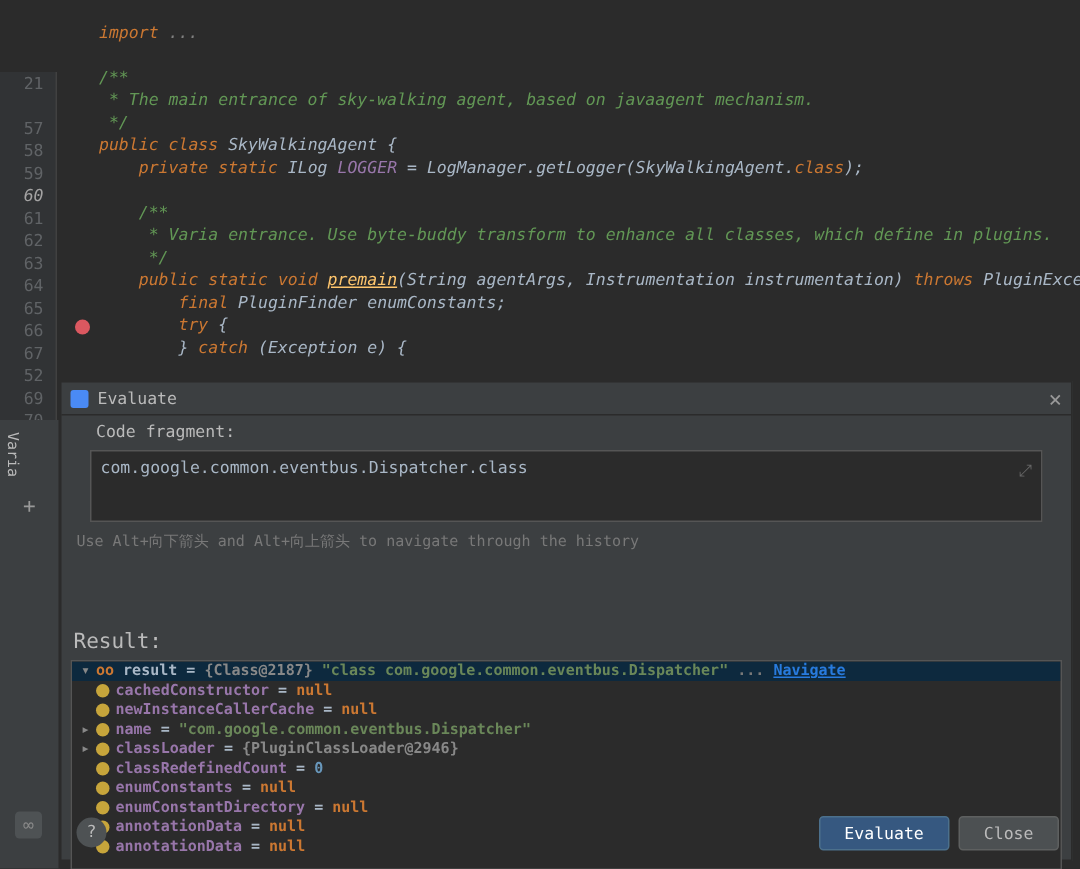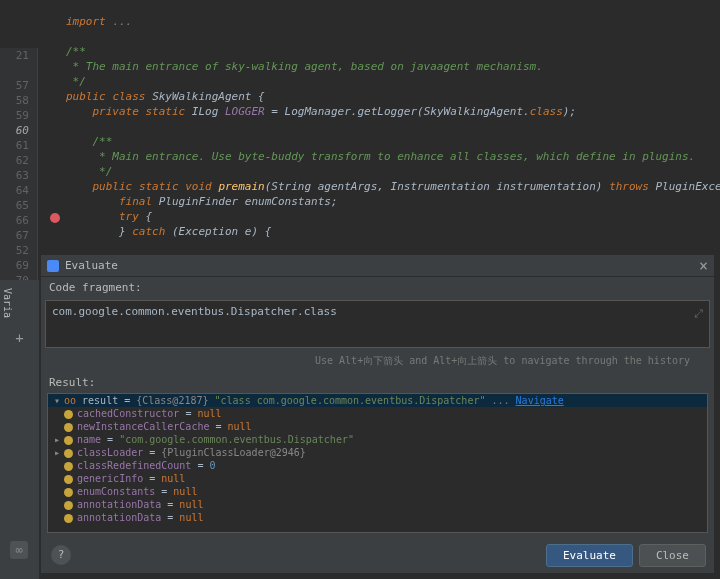--- a/index.html
+++ b/index.html
@@ -11,37 +11,37 @@
 .marks { position: absolute; left: 38px; top: 0; width: 28px; }
 .bp { width: 10px; height: 10px; background: #db5860; border-radius: 50%; position: absolute; left: 12px; }
 .code-area { position: absolute; left: 66px; top: 14px; right: 0; }
 .line { height: 15px; line-height: 15px; white-space: pre; font-style: italic; }
 .line.hl { background: #214283; }
 .kw { color: #cc7832; }
 .cls { color: #a9b7c6; }
 .com { color: #808080; }
 .com-doc { color: #629755; }
 .fld { color: #9876aa; }
-.mth { color: #ffc66d; }
+.mth { color: #ffc66d; text-decoration: underline; }
 .param-hint { color: #787878; font-style: italic; }
 .var-sidebar { position: absolute; left: 0; bottom: 0; width: 40px; top: 280px; background: #3c3f41; border-right: 1px solid #2b2b2b; z-index: 1; }
 .var-sidebar .tab { writing-mode: vertical-rl; padding: 8px 2px; font-size: 10px; color: #bbb; font-style: normal; }
 .var-sidebar .add { color: #999; font-size: 14px; text-align: center; padding: 4px; font-style: normal; }
 .var-sidebar .inf { position: absolute; bottom: 20px; left: 10px; width: 18px; height: 18px; background: #4e5254; border-radius: 3px; color: #888; text-align: center; line-height: 18px; font-size: 12px; font-style: normal; }
 .dialog { position: absolute; left: 40px; top: 254px; right: 5px; bottom: 5px; background: #3c3f41; border: 1px solid #2b2b2b; font-style: normal; }
 .dlg-header { display: flex; align-items: center; height: 22px; padding: 0 6px; border-bottom: 1px solid #2b2b2b; }
 .dlg-header .icon { width: 12px; height: 12px; background: #4a8af4; border-radius: 2px; margin-right: 6px; }
 .dlg-header .title { flex: 1; color: #bbb; font-size: 11px; }
 .dlg-header .close { color: #999; cursor: pointer; font-size: 15px; }
-.frag-label { padding: 4px 8px; color: #bbb; font-size: 11px; }
-.frag-input { margin: 2px 4px; height: 48px; background: #2b2b2b; border: 1px solid #555; padding: 4px 6px; color: #a9b7c6; font-family: Consolas, monospace; position: relative; }
+.frag-label { padding: 4px 23px; color: #bbb; font-size: 11px; }
+.frag-input { margin: 2px 19px; height: 48px; background: #2b2b2b; border: 1px solid #555; padding: 4px 6px; color: #a9b7c6; font-family: Consolas, monospace; position: relative; }
 .frag-input .expand { position: absolute; right: 6px; top: 6px; color: #666; }
-.nav-hint { text-align: right; padding: 4px 24px; color: #787878; font-size: 10px; }
-.res-label { padding: 4px 8px; color: #bbb; font-size: 11px; }
-.result-tree { margin: 0 6px; background: #2b2b2b; border: 1px solid #555; height: 140px; overflow: hidden; }
+.nav-hint { text-align: left; padding: 4px 10px; color: #787878; font-size: 10px; }
+.res-label { padding: 4px 8px; color: #bbb; font-size: 14px; margin-top: 44px; }
+.result-tree { margin: 0 6px; background: #2b2b2b; border: 1px solid #555; height: 140px; overflow: hidden; font-weight: bold; }
 .result-tree .row { height: 13px; line-height: 13px; padding-left: 6px; white-space: nowrap; font-size: 10px; }
 .result-tree .row.sel { background: #0d293e; }
 .arrow { display: inline-block; width: 10px; color: #888; }
 .badge { display: inline-block; width: 9px; height: 9px; background: #c7a53b; border-radius: 50%; margin-right: 4px; vertical-align: middle; }
 .fname { color: #9876aa; }
 .fval { color: #6a8759; }
 .fnull { color: #cc7832; }
 .flink { color: #287bde; text-decoration: underline; }
 .btn-bar { position: absolute; bottom: 6px; right: 8px; display: flex; gap: 6px; }
 .btn-bar .btn { padding: 4px 16px; background: #4c5052; border: 1px solid #5e6060; border-radius: 3px; color: #bbb; font-size: 11px; cursor: pointer; }
@@ -76,21 +76,21 @@
   <div class="code-area">
     <div class="line"><span class="kw">import</span> <span class="com">...</span></div>
     <div class="line"></div>
     <div class="line com-doc">/**</div>
     <div class="line com-doc"> * The main entrance of sky-walking agent, based on javaagent mechanism.</div>
     <div class="line com-doc"> */</div>
     <div class="line"><span class="kw">public</span> <span class="kw">class</span> <span class="cls">SkyWalkingAgent</span> <span>{</span></div>
     <div class="line">    <span class="kw">private</span> <span class="kw">static</span> <span>ILog</span> <span class="fld">LOGGER</span><span> = </span><span>LogManager.getLogger(</span><span>SkyWalkingAgent</span><span>.</span><span class="kw">class</span><span>);</span></div>
     <div class="line"></div>
     <div class="line">    <span class="com-doc">/**</span></div>
-    <div class="line">    <span class="com-doc"> * Main entrance. Use byte-buddy transform to enhance all classes, which define in plugins.</span></div>
+    <div class="line">    <span class="com-doc"> * Varia entrance. Use byte-buddy transform to enhance all classes, which define in plugins.</span></div>
     <div class="line">    <span class="com-doc"> */</span></div>
     <div class="line">    <span class="kw">public</span> <span class="kw">static</span> <span class="kw">void</span> <span class="mth">premain</span><span>(String agentArgs, Instrumentation instrumentation)</span> <span class="kw">throws</span> <span>PluginException</span> </div>
     <div class="line">        <span class="kw">final</span> <span>PluginFinder</span> <span>enumConstants;</span></div>
     <div class="line">        <span class="kw">try</span> <span>{</span></div>
     <div class="line">        <span>}</span> <span class="kw">catch</span> <span>(Exception e) {</span></div>
   </div>
 </div>
 
 <div class="var-sidebar">
   <div class="tab">Varia</div>
@@ -114,22 +114,22 @@
   <div class="result-tree">
     <div class="row sel">
       <span class="arrow">▾</span><span style="color:#cc7832">oo </span><span>result</span><span> = </span><span style="color:#888">{Class@2187}</span> <span class="fval">"class com.google.common.eventbus.Dispatcher"</span> <span style="color:#787878">... </span><span class="flink">Navigate</span>
     </div>
     <div id="fields">
         <div class="row">    <span class="arrow"></span><span class="badge"></span><span class="fname">cachedConstructor</span> = <span class="fnull">null</span></div>
         <div class="row">    <span class="arrow"></span><span class="badge"></span><span class="fname">newInstanceCallerCache</span> = <span class="fnull">null</span></div>
         <div class="row">    <span class="arrow">▸</span><span class="badge"></span><span class="fname">name</span> = <span class="fval">"com.google.common.eventbus.Dispatcher"</span></div>
         <div class="row">    <span class="arrow">▸</span><span class="badge"></span><span class="fname">classLoader</span> = <span style="color:#888">{PluginClassLoader@2946}</span></div>
         <div class="row">    <span class="arrow"></span><span class="badge"></span><span class="fname">classRedefinedCount</span> = <span style="color:#6897bb">0</span></div>
-        <div class="row">    <span class="arrow"></span><span class="badge"></span><span class="fname">genericInfo</span> = <span class="fnull">null</span></div>
         <div class="row">    <span class="arrow"></span><span class="badge"></span><span class="fname">enumConstants</span> = <span class="fnull">null</span></div>
+        <div class="row">    <span class="arrow"></span><span class="badge"></span><span class="fname">enumConstantDirectory</span> = <span class="fnull">null</span></div>
         <div class="row">    <span class="arrow"></span><span class="badge"></span><span class="fname">annotationData</span> = <span class="fnull">null</span></div>
         <div class="row">    <span class="arrow"></span><span class="badge"></span><span class="fname">annotationData</span> = <span class="fnull">null</span></div>
       </div>
   </div>
   <div class="help-btn">?</div>
   <div class="btn-bar">
     <div class="btn primary">Evaluate</div>
     <div class="btn">Close</div>
   </div>
 </div>

